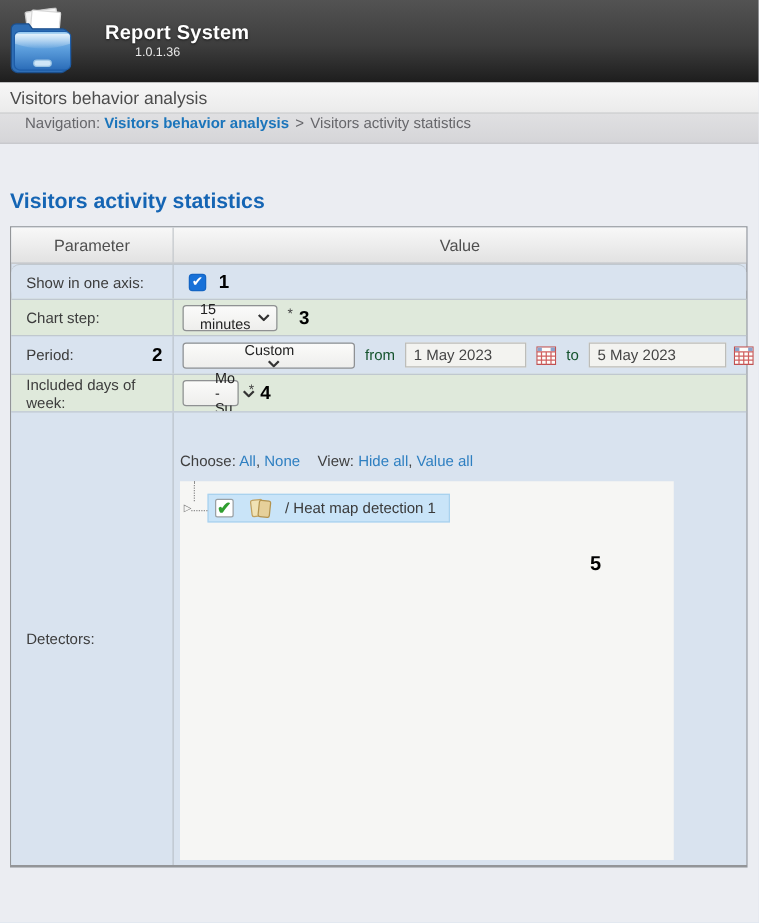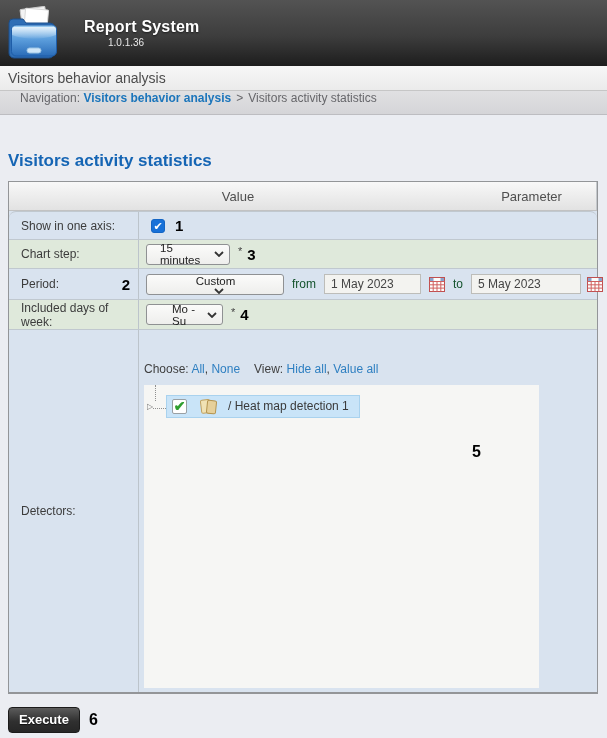--- a/index.html
+++ b/index.html
@@ -117,23 +117,23 @@
     height:21px;
     background:linear-gradient(#fbfbfa,#eeeeec);
     border:1px solid #8f9193;
     border-radius:3px;
     display:flex; align-items:center; justify-content:space-between;
     padding:0 5px 0 6px;
     font-size:11.5px; color:#222;
     cursor:pointer;
   }
   .select .chev { display:flex; margin-left:6px; }
-  .sel-chart { width:84px; margin-left:1px;padding-left:13px; }
+  .sel-chart { width:76px; margin-left:1px;padding-left:13px; }
   .sel-period { width:138px; margin-left:1px;flex-direction:column; }
-  .sel-days { width:77px; margin-left:1px;padding-left:25px; }
+  .sel-days { width:45px; margin-left:1px;padding-left:25px; }
 
   .req { font-size:11px; color:#444; margin:0 5px 0 8px; position:relative; top:-3px; }
 
   .date-input {
     width:97px; height:20px;
     background:#f3f3f0;
     border:1px solid #bdbdb9;
     font-family:"Liberation Sans", sans-serif;
     font-size:12px; color:#444;
     padding:0 6px;
@@ -241,22 +241,22 @@
     <span class="bc-sep">&gt;</span>
     <span class="bc-current">Visitors activity statistics</span>
   </nav>
 
   <main>
     <h1 class="page-title">Visitors activity statistics</h1>
 
     <div class="param-table">
 
       <div class="t-header">
+        <div class="hcell param">Parameter</div>
         <div class="hcell value">Value</div>
-        <div class="hcell param">Parameter</div>
       </div>
 
       <div class="t-row row-blue r1">
         <div class="cell-param">Show in one axis:</div>
         <div class="cell-value">
           <div class="checkbox-checked">
             <span>✔</span>
           </div>
           <span class="ann">1</span>
         </div>
@@ -356,19 +356,15 @@
                 <span class="tree-label">/ Heat map detection 1</span>
               </div>
             </div>
             <span class="ann panel-ann">5</span>
           </div>
         </div>
       </div>
 
     </div>
 
-    <div class="footer-row">
-      <button class="execute-btn">Execute</button>
-      <span class="ann">6</span>
-    </div>
   </main>
 
 </div>
 
 </body></html>

